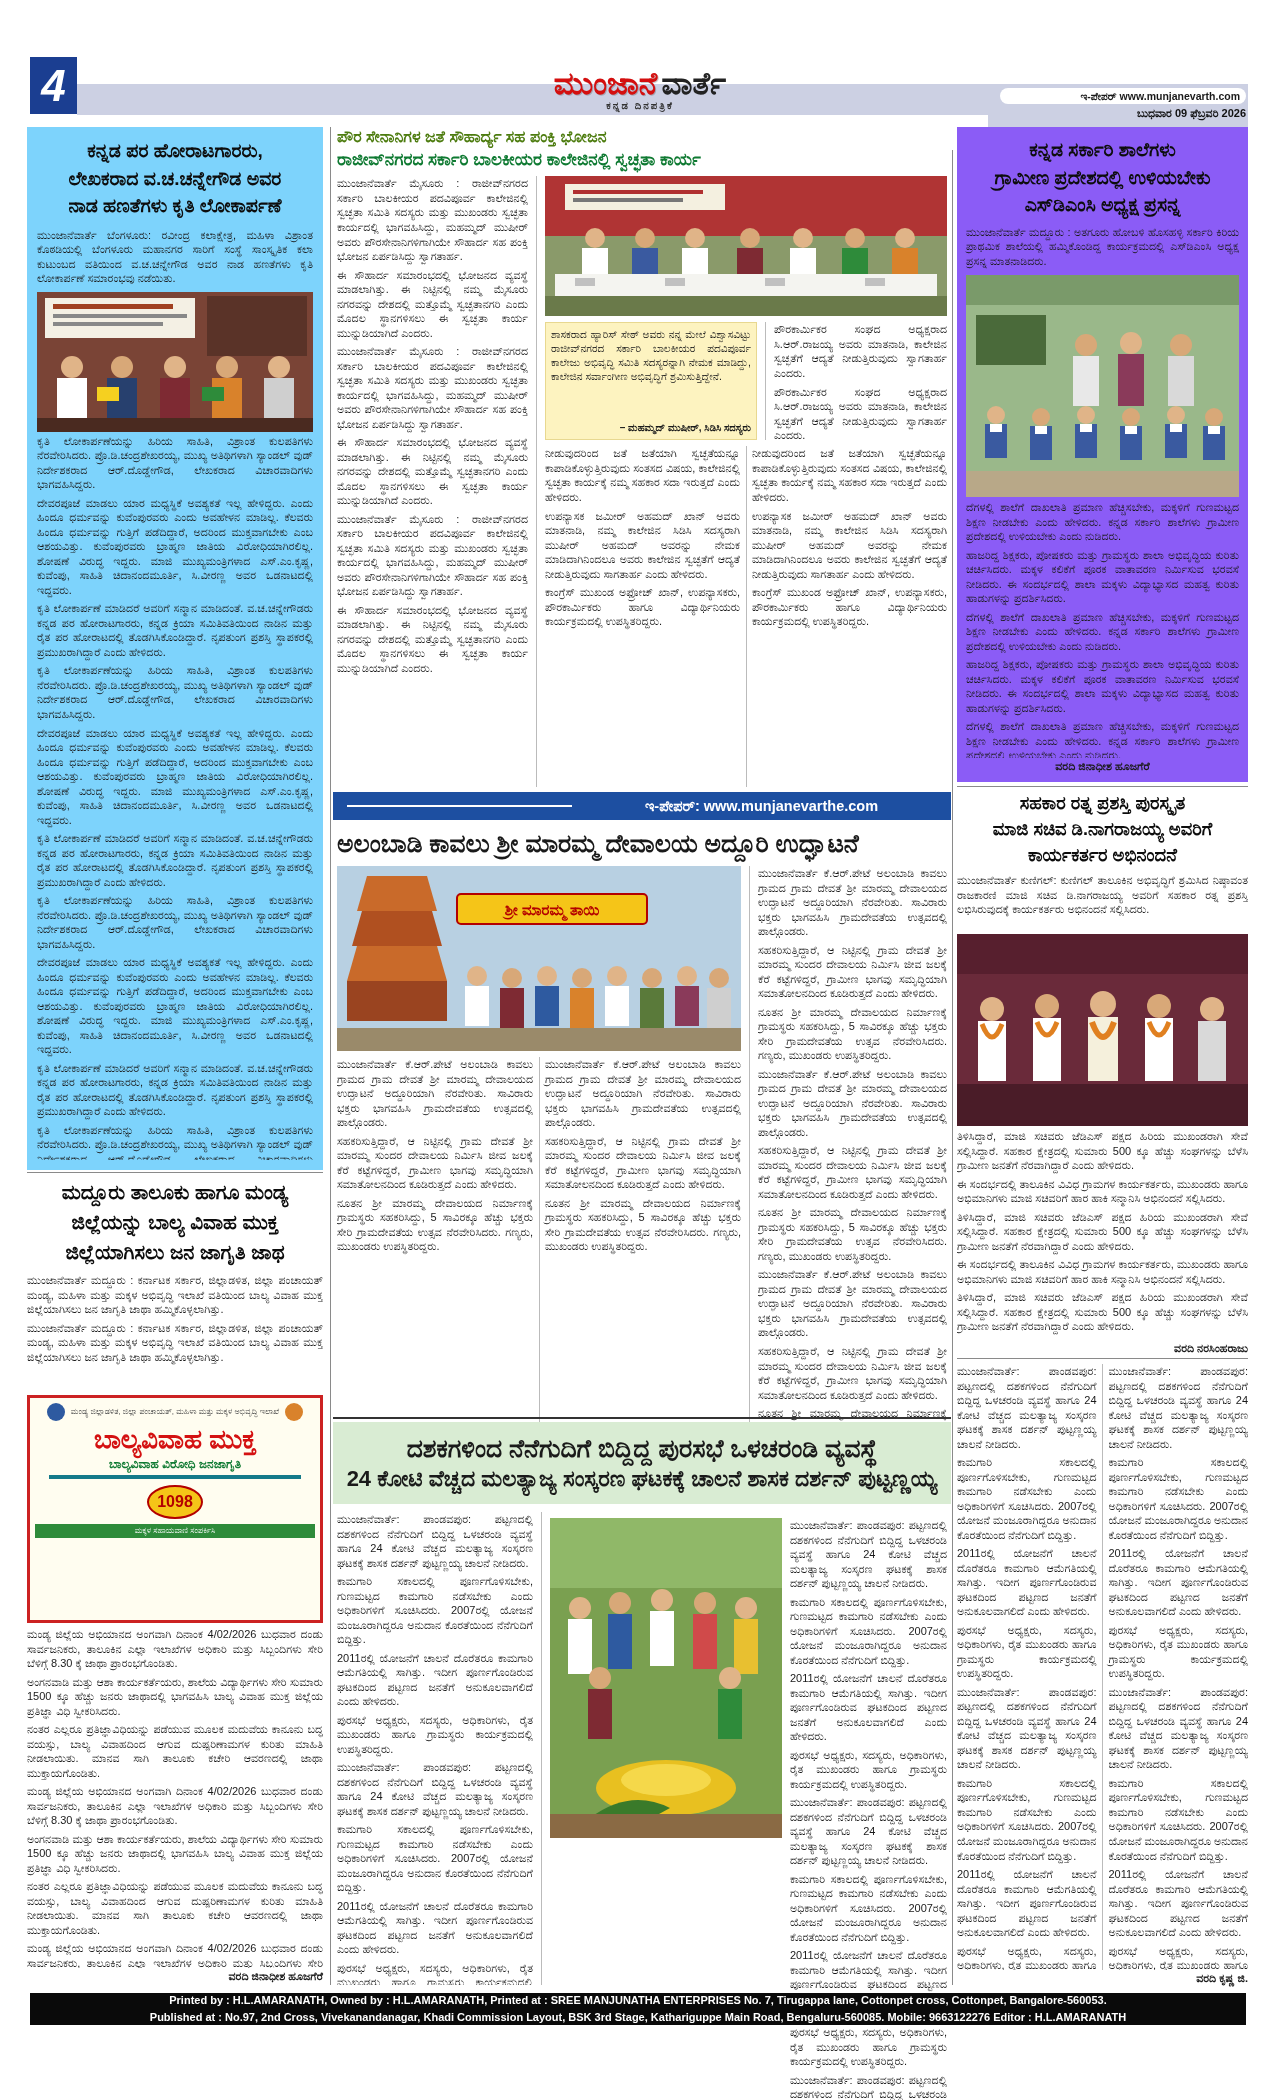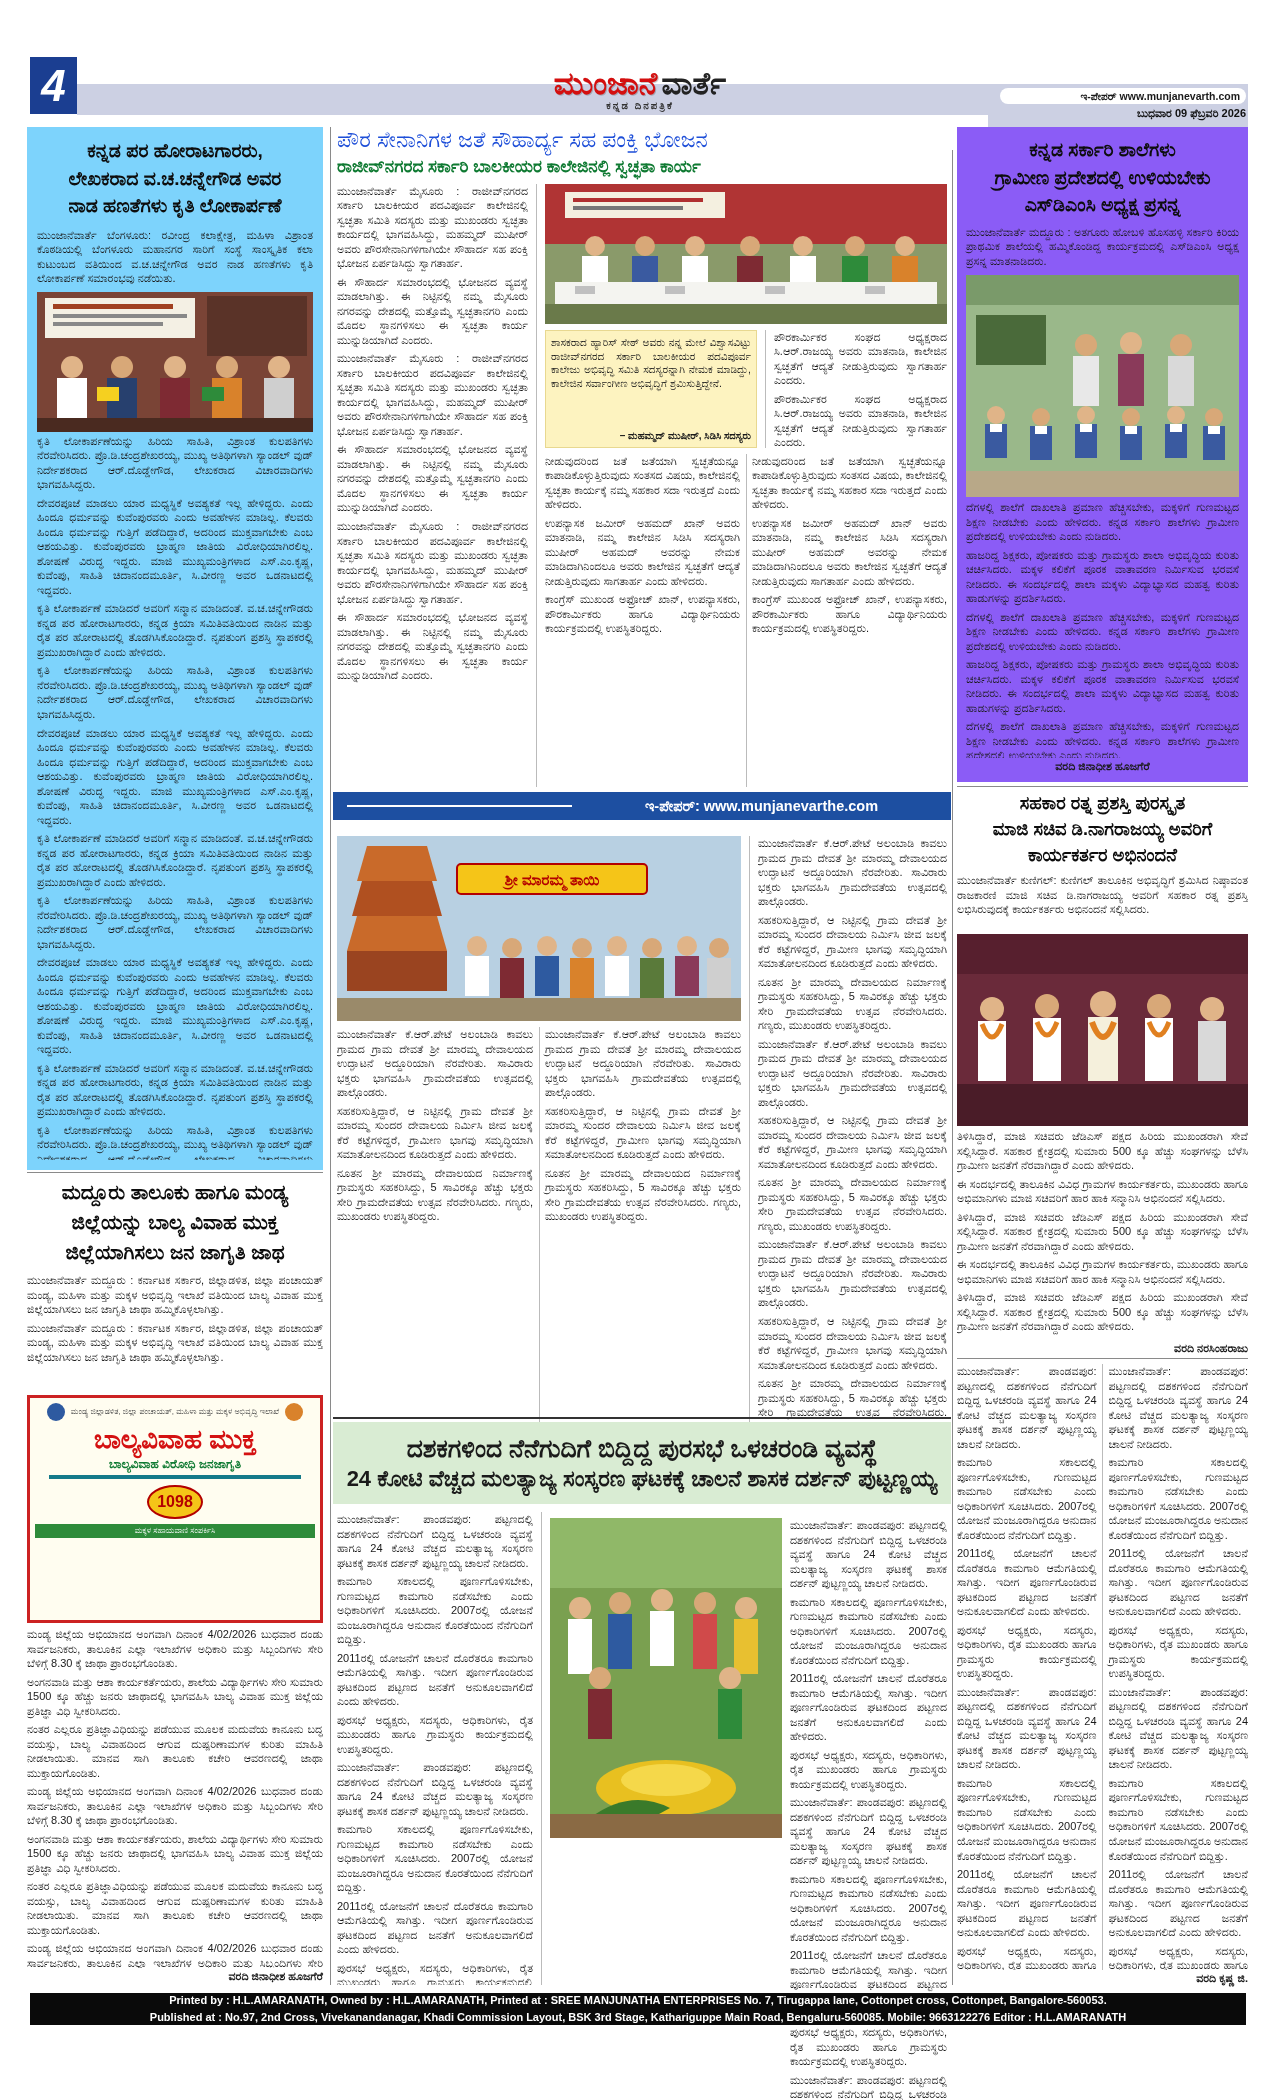--- a/index.html
+++ b/index.html
@@ -26,21 +26,21 @@
   .para::first-line{}
   .fill{overflow:hidden;}
   .headline-c{text-align:center;font-weight:bold;color:#0d0d0d;}
   .by{font-size:11px;font-weight:bold;text-align:right;margin-top:2px;}
   
   .yellowbg{background:#7dd3fc;}
   .bluebg{background:#8b5cf6;align-items:center;}
   .hl-19{font-size:19px;line-height:1.45;}
   .hl-20{font-size:20px;line-height:1.5;}
   
-  .hl-pink{color:#1d4ed8;font-size:22px;font-weight:normal;line-height:1.2;}
+  .hl-pink{color:#4d7c0f;font-size:16px;font-weight:bold;line-height:1.2;}
   .hl-green{color:#0f7a32;font-size:17px;font-weight:bold;line-height:1.25;}
   .ybox{background:#fdf3c0;border:1px solid #e8d890;padding:5px;box-sizing:border-box;}
   .ybox .para{font-size:10.5px;}
   
   .strip{background:#1d4fa1;color:#fff;display:flex;align-items:center;}
   .strip .line{height:2px;background:#fff;width:225px;margin-left:14px;}
   .strip .lbl{flex:1;text-align:center;font-size:14.5px;font-weight:bold;}
   
   .greenband{background:#d9ecd3;display:flex;flex-direction:column;justify-content:center;text-align:center;}
   .greenband .l1{font-size:25px;font-weight:bold;line-height:1.3;}
@@ -234,20 +234,21 @@
       </div>
     </div>
   </div>
 
   <div class="abs strip" style="left:333px;top:792px;width:618px;height:28px;">
     <div class="line"></div>
     <div class="lbl">ಇ-ಪೇಪರ್: www.munjanevarthe.com</div>
   </div>
 
   <div class="abs flexcol" style="left:337px;top:828px;width:610px;height:586px;">
+    <div style="font-size:25px;font-weight:bold;line-height:1.2;">ಅಲಂಬಾಡಿ ಕಾವಲು ಶ್ರೀ ಮಾರಮ್ಮ ದೇವಾಲಯ ಅದ್ದೂರಿ ಉದ್ಘಾಟನೆ</div>
     <div class="flexrow" style="margin-top:8px;flex:1;">
       <div class="flexcol" style="width:404px;">
 
         <svg class="photo" width="404" height="185" viewBox="0 0 404 185">
           <rect width="404" height="185" fill="#b8d0e2"></rect>
           <g>
             <polygon points="30,10 90,10 100,45 20,45" fill="#c96a2a"></polygon>
             <polygon points="25,45 95,45 105,80 15,80" fill="#b05020"></polygon>
             <polygon points="20,80 100,80 110,115 10,115" fill="#c96a2a"></polygon>
             <rect x="10" y="115" width="100" height="40" fill="#9a4420"></rect>

